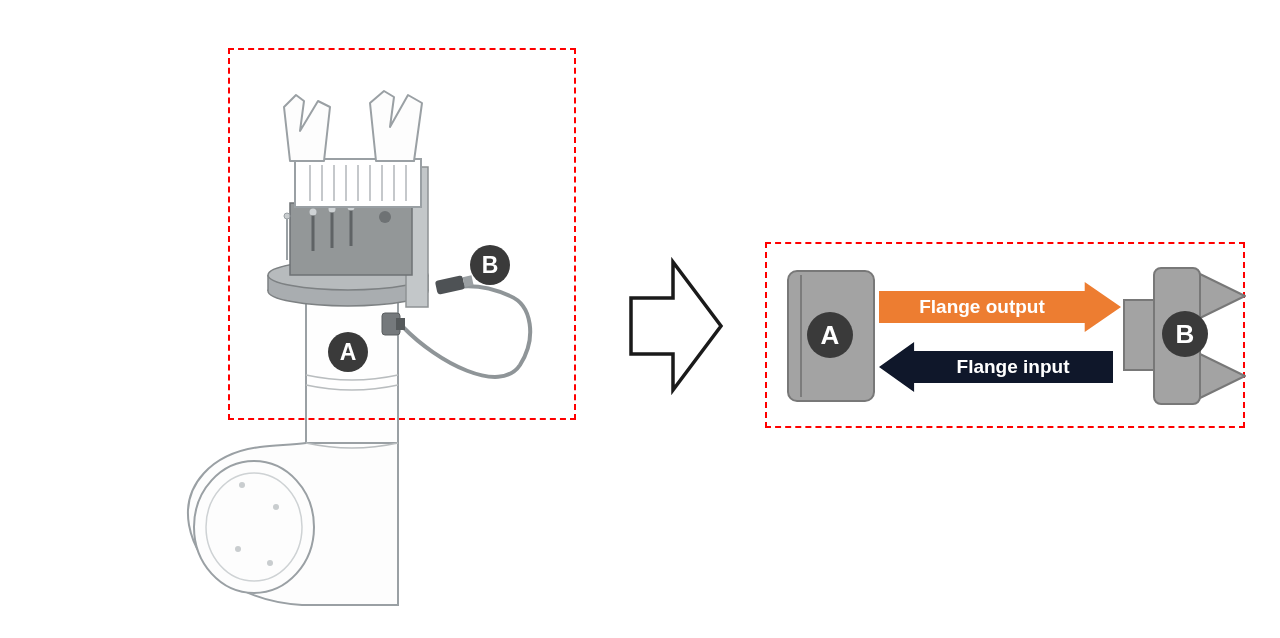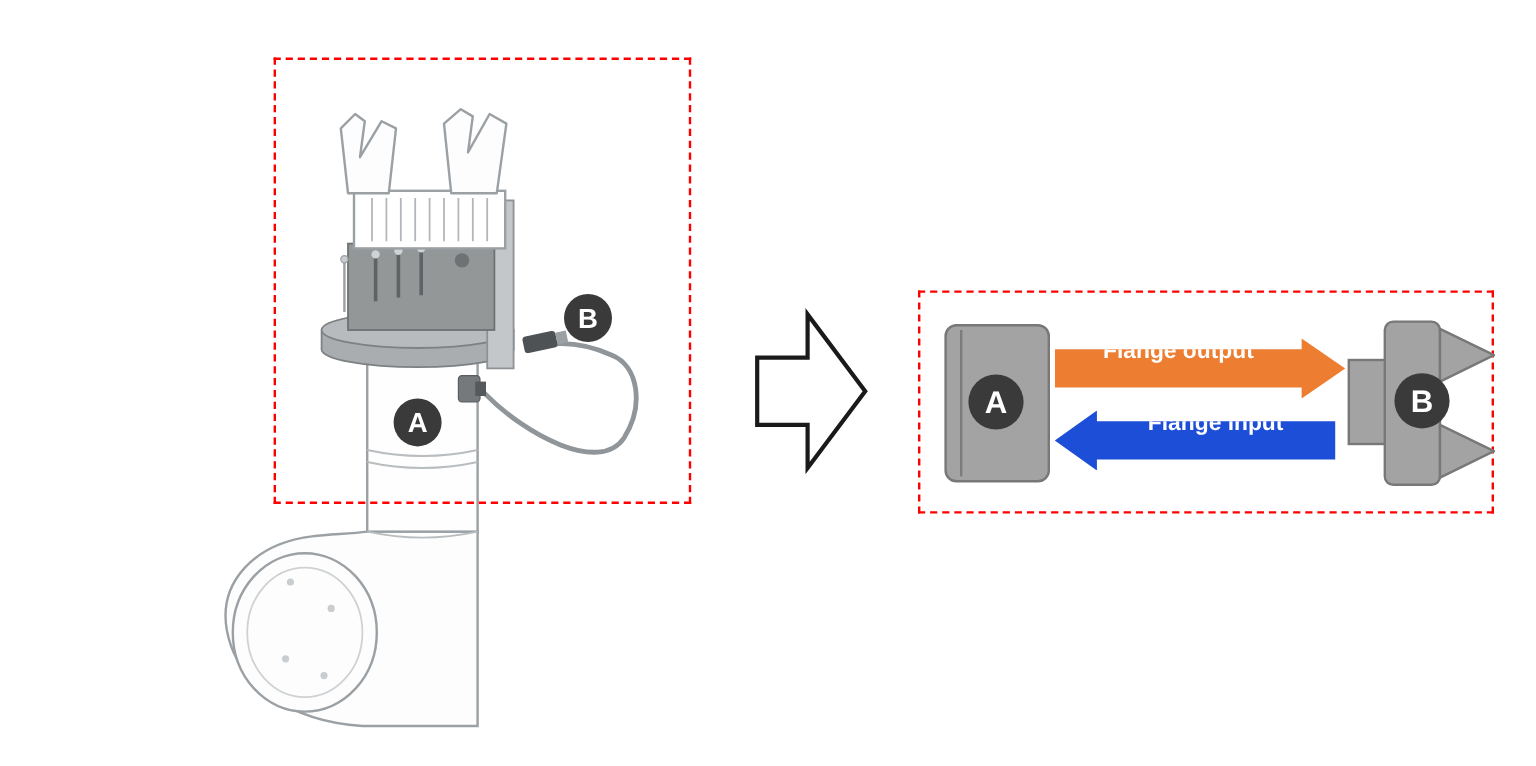--- a/index.html
+++ b/index.html
@@ -52,36 +52,36 @@
     left: 11px; top: 3px; bottom: 3px; width: 0;
     border-left: 2px solid #7c7c7c;
   }
   .badge-a-schem { left: 40px; top: 68px; }
   .badge-b-schem { left: 395px; top: 67px; }
 
   .io-arrow {
     position: absolute;
     height: 50px;
     display: flex;
-    align-items: flex-start;
+    align-items: center;
     justify-content: center;
     color: #ffffff;
     font-weight: bold;
     font-size: 19px;
     white-space: nowrap;
   }
   .arrow-out {
     left: 112px; top: 38px; width: 242px;
     background: #ed7d31;
     clip-path: polygon(0 18%, 85% 18%, 85% 0, 100% 50%, 85% 100%, 85% 82%, 0 82%);
     padding-right: 36px;
   }
   .arrow-in {
     left: 112px; top: 98px; width: 234px;
-    background: #1d4ed8;
+    background: #0f172a;
     clip-path: polygon(100% 18%, 15% 18%, 15% 0, 0 50%, 15% 100%, 15% 82%, 100% 82%);
     padding-left: 34px;
   }
 
   .robot-svg   { position: absolute; left: 180px; top: 55px; }
   .transform-arrow-svg { position: absolute; left: 623px; top: 256px; }
   .connector-b-svg { position: absolute; left: 355px; top: 20px; }
 </style>
 </head>
 <body>

